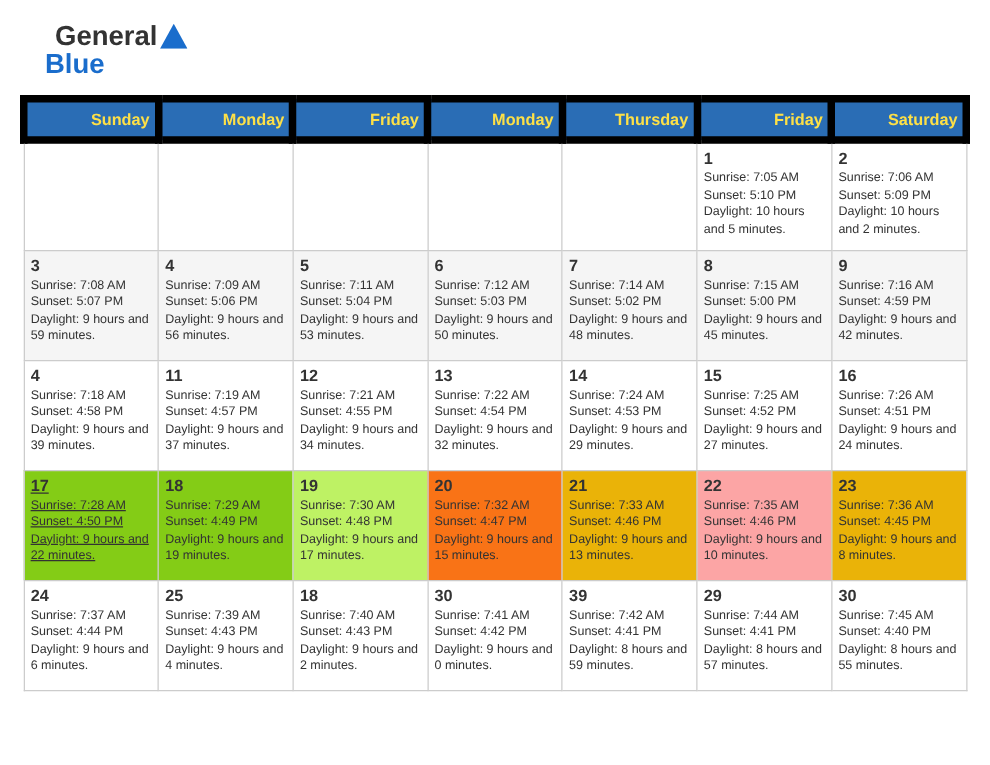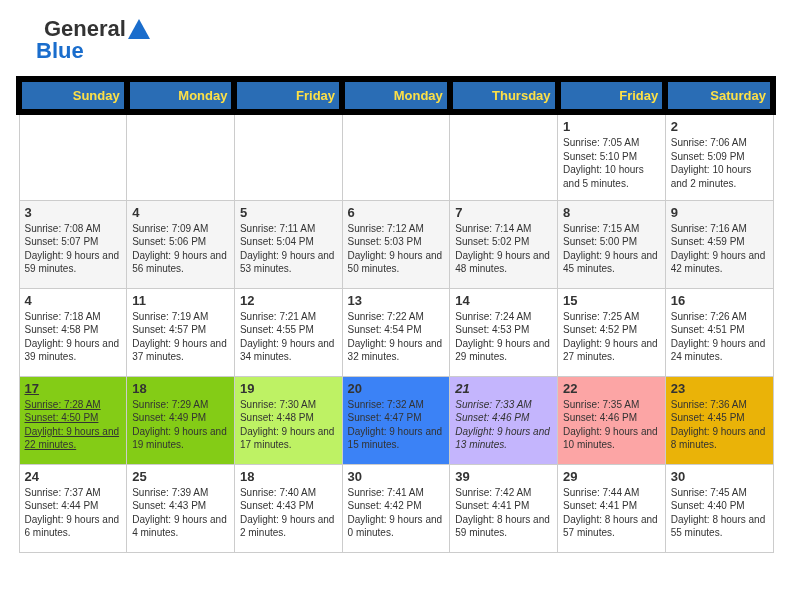--- a/index.html
+++ b/index.html
@@ -192,25 +192,25 @@
           <div class="day-info">Sunrise: 7:28 AM<br>Sunset: 4:50 PM<br>Daylight: 9 hours and 22 minutes.</div>
         </td>
         <td style="background: #84cc16;">
           <span class="day-num">18</span>
           <div class="day-info">Sunrise: 7:29 AM<br>Sunset: 4:49 PM<br>Daylight: 9 hours and 19 minutes.</div>
         </td>
         <td style="background: #bef264;">
           <span class="day-num">19</span>
           <div class="day-info">Sunrise: 7:30 AM<br>Sunset: 4:48 PM<br>Daylight: 9 hours and 17 minutes.</div>
         </td>
-        <td style="background: #3b82f6;">
+        <td style="background: #f97316;">
           <span class="day-num">20</span>
           <div class="day-info">Sunrise: 7:32 AM<br>Sunset: 4:47 PM<br>Daylight: 9 hours and 15 minutes.</div>
         </td>
-        <td style="background: #c4b5fd; font-style: italic;">
+        <td style="background: #eab308;">
           <span class="day-num">21</span>
           <div class="day-info">Sunrise: 7:33 AM<br>Sunset: 4:46 PM<br>Daylight: 9 hours and 13 minutes.</div>
         </td>
         <td style="background: #fca5a5;">
           <span class="day-num">22</span>
           <div class="day-info">Sunrise: 7:35 AM<br>Sunset: 4:46 PM<br>Daylight: 9 hours and 10 minutes.</div>
         </td>
         <td style="background: #eab308;">
           <span class="day-num">23</span>
           <div class="day-info">Sunrise: 7:36 AM<br>Sunset: 4:45 PM<br>Daylight: 9 hours and 8 minutes.</div>

